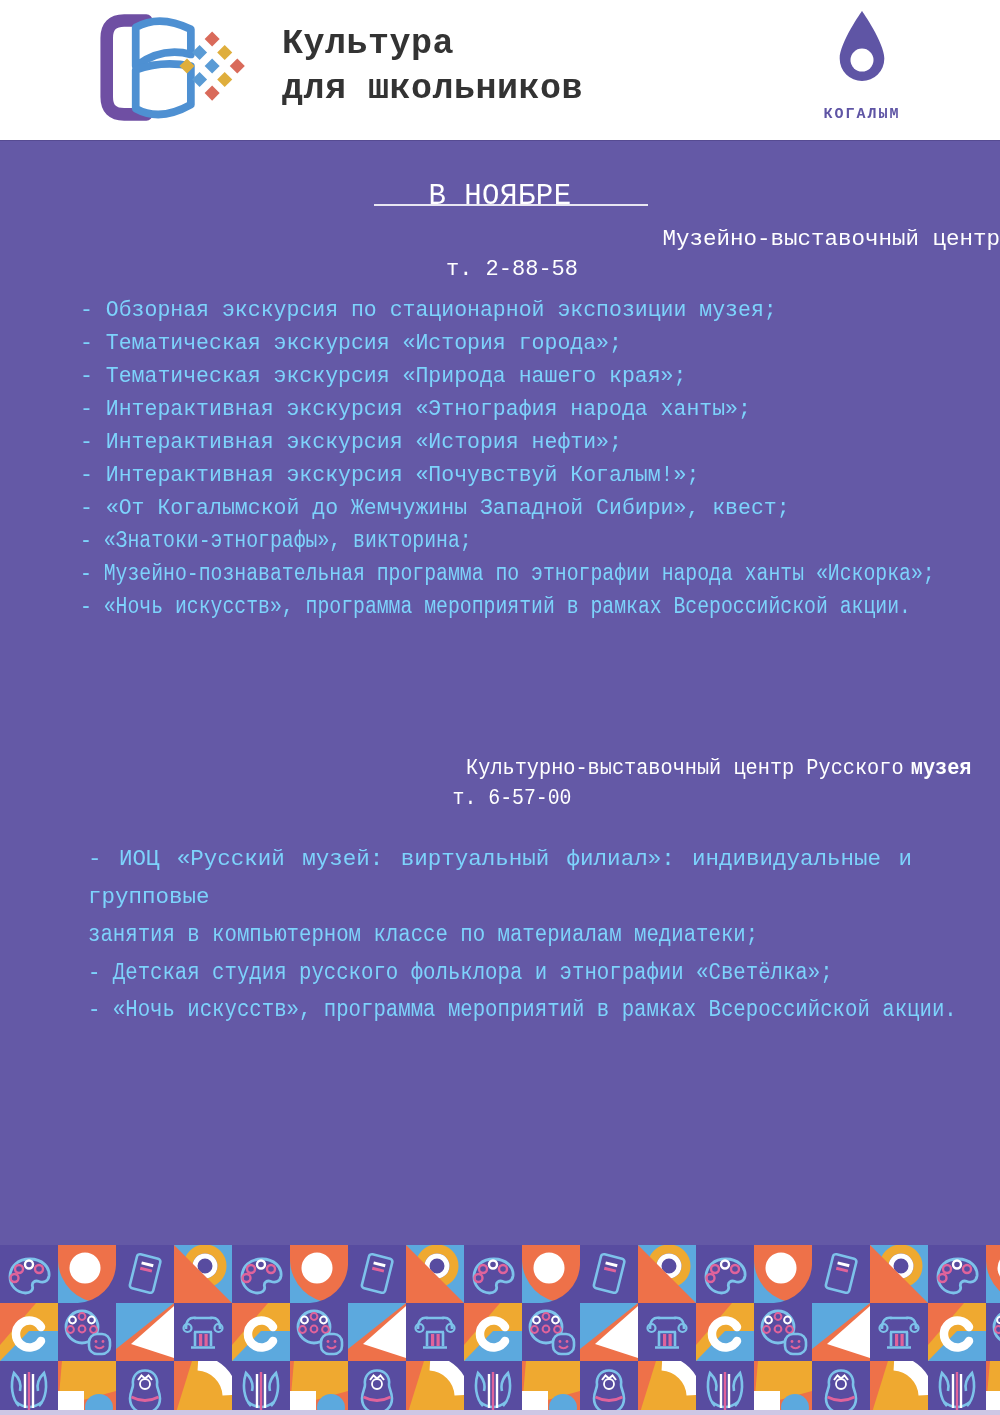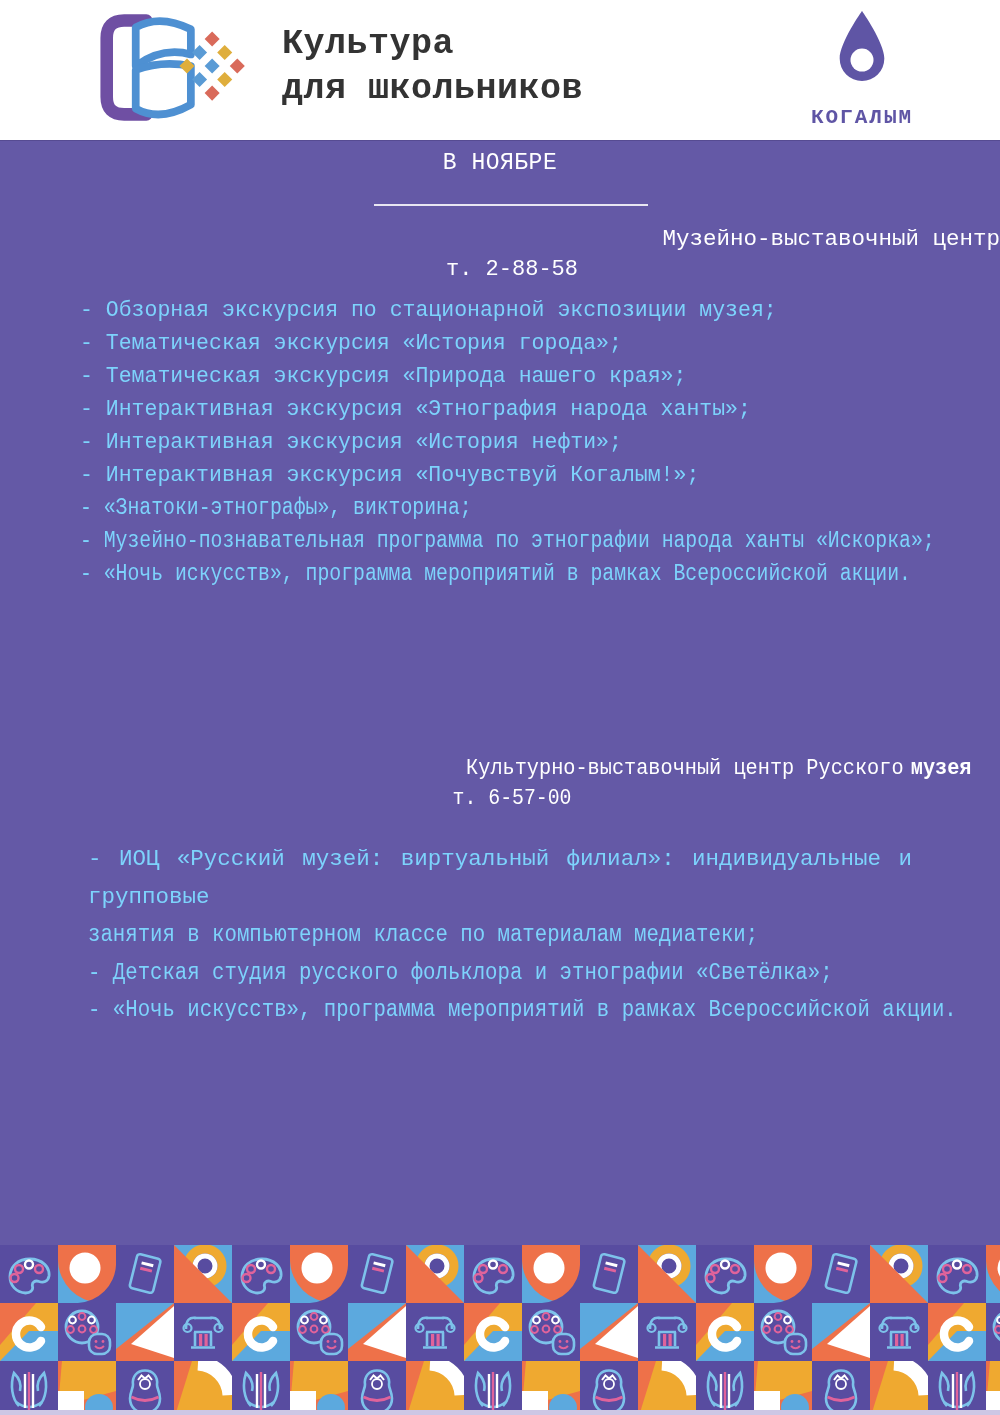--- a/index.html
+++ b/index.html
@@ -15,24 +15,24 @@
   }
   .logo-left{position:absolute;left:92px;top:8px;display:flex;align-items:center;}
   .logo-left svg{display:block;}
   .lg-bracket{fill:none;stroke:var(--logo-bracket-purple,#6F4FA3);stroke-width:13;stroke-linecap:round;}
   .lg-book{fill:#ffffff;stroke:var(--logo-blue,#4E90D2);stroke-width:8;stroke-linejoin:round;}
   .logo-left .logo-text{margin-left:30px;color:var(--text-dark,#333);font-weight:bold;
     font-size:35px;line-height:45px;letter-spacing:.5px;}
   .logo-right{position:absolute;right:58px;top:8px;width:160px;text-align:center;}
   .logo-right svg{display:block;margin:0 auto;}
   .logo-right .kogalym-label{margin-top:4px;color:var(--logo-purple,#5F55A5);
-    font-weight:bold;font-size:21px;letter-spacing:2px;}
+    font-weight:bold;font-size:15px;letter-spacing:2px;}
   
-  .title{position:absolute;top:150px;left:0;width:1000px;text-align:center;
-    color:#fff;font-size:23px;letter-spacing:.5px;}
+  .title{position:absolute;top:180px;left:0;width:1000px;text-align:center;
+    color:#fff;font-size:29px;letter-spacing:.5px;}
   .title-underline{position:absolute;top:204px;left:374px;width:274px;height:2px;
     background:rgba(255,255,255,.85);}
   .sec-name{position:absolute;left:0;width:1000px;text-align:right;color:#fff;font-size:22.5px;}
   .sec-phone{position:absolute;left:0;width:1000px;text-align:center;color:#fff;font-size:22px;padding-left:12px;}
   .sec1-name{top:226px;}
   .sec1-phone{top:257px;}
   .sec2-name{top:755px;}
   .sec2-phone{top:786px;}
   .cond-center{display:inline-block;transform:scaleX(.9);transform-origin:center;}
   .sec-name b{margin-left:8px;}
@@ -97,20 +97,21 @@
       <span>Музейно-выставочный центр</span><b style="margin-left:0"></b>
     </h2>
     <div class="sec-phone sec1-phone">т. 2-88-58</div>
     <div class="list list1">
         <div class="line">- Обзорная экскурсия по стационарной экспозиции музея;</div>
         <div class="line">- Тематическая экскурсия «История города»;</div>
         <div class="line">- Тематическая экскурсия «Природа нашего края»;</div>
         <div class="line">- Интерактивная экскурсия «Этнография народа ханты»;</div>
         <div class="line">- Интерактивная экскурсия «История нефти»;</div>
         <div class="line">- Интерактивная экскурсия «Почувствуй Когалым!»;</div>
+        <div class="line"> - «От Когалымской до Жемчужины Западной Сибири», квест;</div>
         <div class="line condensed">- «Знатоки-этнографы», викторина;</div>
         <div class="line condensed">- Музейно-познавательная программа по этнографии народа ханты «Искорка»;</div>
         <div class="line condensed">- «Ночь искусств», программа мероприятий в рамках Всероссийской акции.</div>
       </div>
   </section>
 
   <section>
     <h2 class="sec-name sec2-name" style="margin:0;font-weight:normal">
       <span class="cond-center"><span>Культурно-выставочный центр Русского</span><b>музея</b></span>
     </h2>

